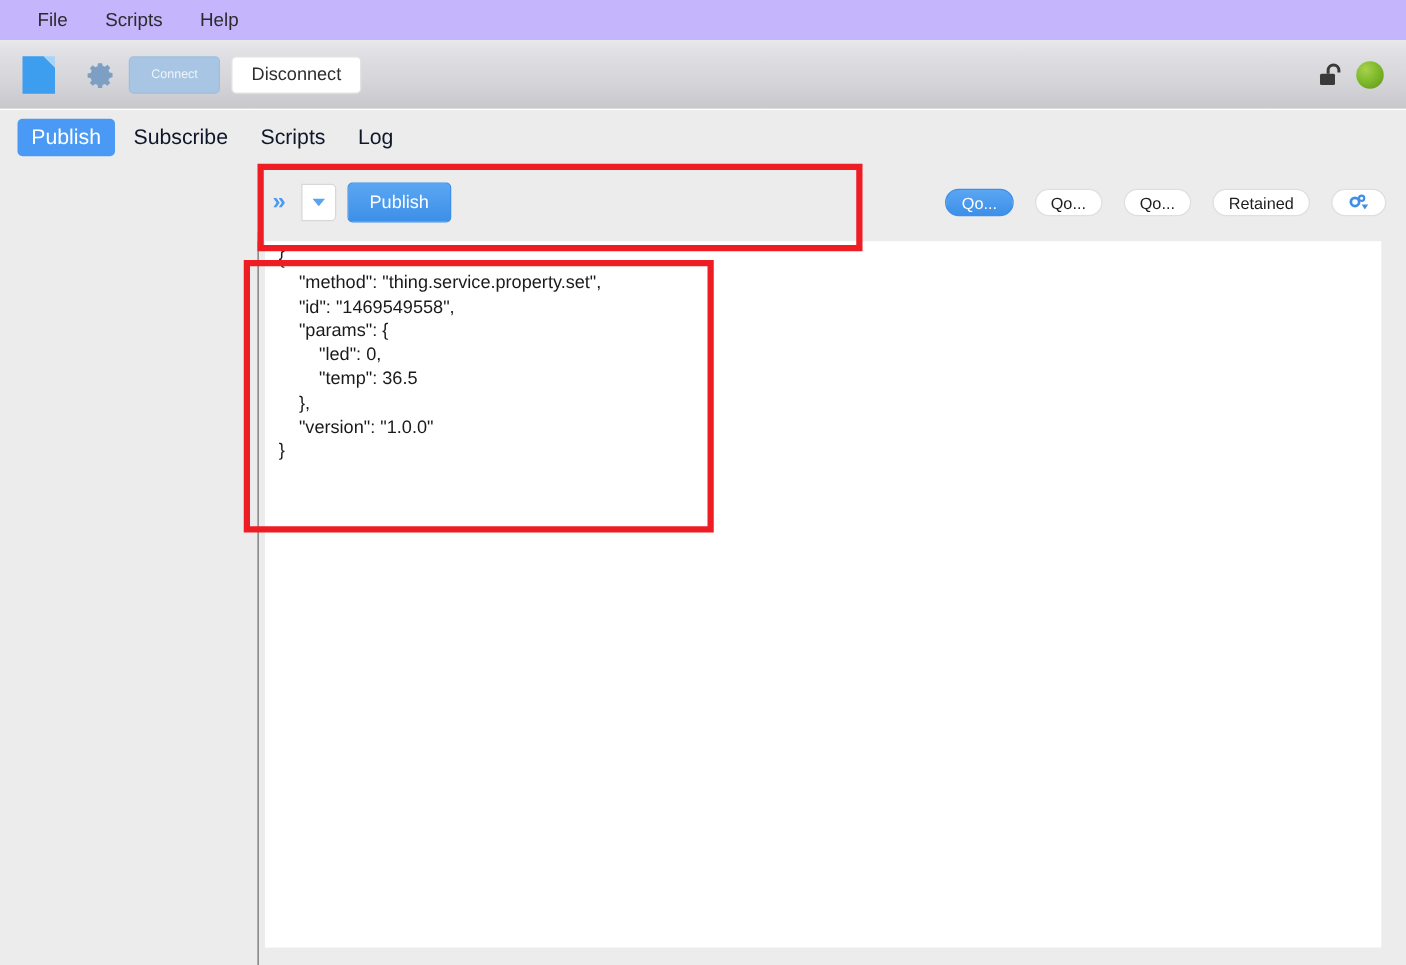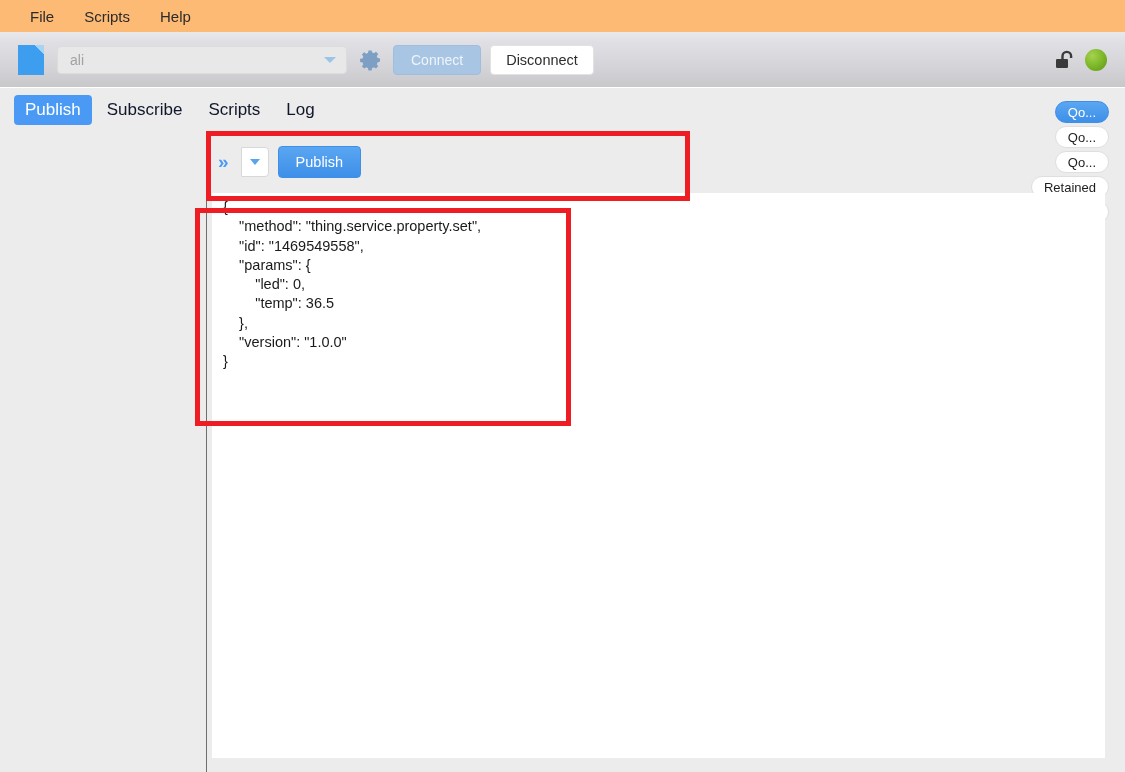--- a/index.html
+++ b/index.html
@@ -14,21 +14,21 @@
     overflow: hidden;
     position: relative;
     -webkit-font-smoothing: antialiased;
   }
 
   
   .menubar {
     position: absolute;
     left: 0; top: 0;
     width: 1125px; height: 32px;
-    background: #fdba74;
+    background: #c4b5fd;
     display: flex;
     align-items: center;
     padding-left: 18px;
     box-sizing: border-box;
   }
   .menu-item {
     font-size: 15px;
     color: #2b2b2b;
     padding: 3px 12px;
     margin-right: 6px;
@@ -110,21 +110,21 @@
     display: flex; align-items: center; justify-content: center;
   }
 
   .btn-connect {
     height: 28px;
     padding: 0 17px;
     background: #a8c6e3;
     border: 1px solid #9fbedd;
     border-radius: 4px;
     color: #eef4fa;
-    font-size: 14px;
+    font-size: 10px;
     display: flex; align-items: center;
     flex: none;
     margin-right: 9px;
   }
   .btn-disconnect {
     height: 28px;
     padding: 0 15px;
     background: #ffffff;
     border: 1px solid #e2e2e2;
     border-radius: 4px;
@@ -251,23 +251,22 @@
     color: #ffffff;
     font-size: 14.5px;
     display: flex; align-items: center;
     flex: none;
   }
 
   .qos-group {
     margin-left: auto;
     display: flex;
     align-items: flex-end;
-    gap: 3px;
+    gap: 17px;
     padding-right: 16px;
-    flex-direction: column;
   }
   .pill {
     height: 22px;
     min-width: 46px;
     padding: 0 12px;
     border-radius: 11px;
     background: #ffffff;
     border: 1px solid #dfdfdf;
     color: #1d1d1d;
     font-size: 13px;
@@ -326,24 +325,20 @@
 </div>
 
 <div class="toolbar">
 
   <div class="doc-icon">
     <div class="page"></div>
     <div class="fold"></div>
     <div class="fold2"></div>
   </div>
 
-  <div class="profile-combo">
-    <span class="val">ali</span>
-    <span class="caret-down"></span>
-  </div>
 
   <div class="gear-btn">
     <svg width="24" height="24" viewBox="0 0 24 24">
       <path fill="#7d9fc4" d="M12 8.2a3.8 3.8 0 1 0 0 7.6 3.8 3.8 0 0 0 0-7.6zm0 5.9a2.1 2.1 0 1 1 0-4.2 2.1 2.1 0 0 1 0 4.2z"></path>
       <path fill="#7d9fc4" d="M21 13.6v-3.2l-2.5-.45a6.9 6.9 0 0 0-.73-1.76l1.45-2.08-2.26-2.26-2.08 1.45a6.9 6.9 0 0 0-1.76-.73L12.67 2.5H9.45L9 5a6.9 6.9 0 0 0-1.76.73L5.16 4.28 2.9 6.54l1.45 2.08A6.9 6.9 0 0 0 3.62 10.4L1.1 10.85v3.2l2.52.45c.16.62.41 1.21.73 1.76L2.9 18.34l2.26 2.26 2.08-1.45c.55.32 1.14.57 1.76.73l.45 2.52h3.2l.45-2.52c.62-.16 1.21-.41 1.76-.73l2.08 1.45 2.26-2.26-1.45-2.08c.32-.55.57-1.14.73-1.76L21 13.6z"></path>
     </svg>
   </div>
 
   <div class="btn-connect">
     <span>Connect</span>

